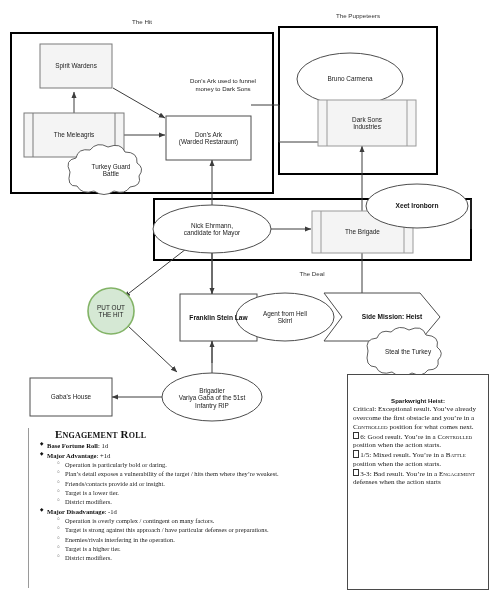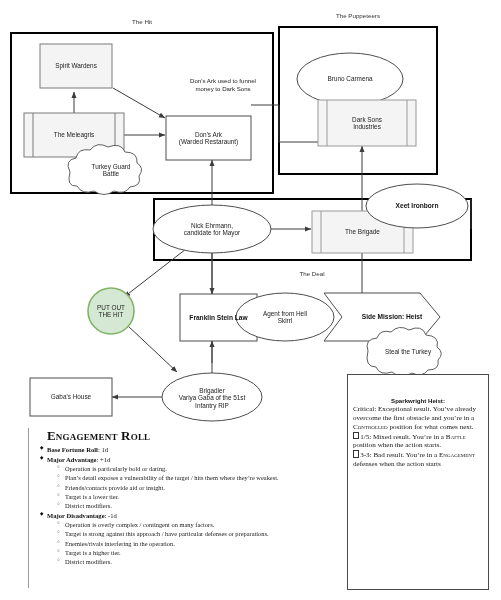--- a/index.html
+++ b/index.html
@@ -10,22 +10,22 @@
   .node-label{position:absolute;display:flex;align-items:center;justify-content:center;
               text-align:center;line-height:1.12;pointer-events:none;}
   .nl{font-size:6.4px;color:#222;}
   .nl-b{font-size:6.6px;font-weight:bold;color:#111;}
   .grp-label{position:absolute;font-size:6.2px;color:#333;text-align:center;width:140px;}
   .edge-label{position:absolute;font-size:6.1px;color:#222;text-align:center;line-height:1.25;}
 
   
   #engagement{position:absolute;left:28px;top:428px;width:312px;height:160px;
               border-left:1.6px solid #9a9a9a;padding-left:6px;box-sizing:border-box;}
-  #eng-title{font-family:"Liberation Serif", serif;font-weight:bold;font-size:13px;
-             letter-spacing:.2px;font-variant:small-caps;color:#111;margin:0 0 1px 12px;}
+  #eng-title{font-family:"Liberation Serif", serif;font-weight:bold;font-size:11px;
+             letter-spacing:.2px;font-variant:small-caps;color:#111;margin:0 0 1px 20px;}
   .lvl1{margin:0 0 0 12px;font-family:"Liberation Serif", serif;font-size:6.6px;
         font-weight:bold;color:#111;line-height:1.45;position:relative;}
   .lvl1::before{content:"\25C6";position:absolute;left:-7px;top:0px;font-size:4.4px;color:#111;}
   .lvl1 .val{font-weight:normal;}
   .lvl2{margin:0 0 0 30px;font-family:"Liberation Serif", serif;font-size:6.4px;
         color:#1b1b1b;line-height:1.45;position:relative;}
   .lvl2::before{content:"\25CB";position:absolute;left:-8px;top:0px;font-size:4.6px;color:#333;}
 
   
   #heistbox{position:absolute;left:347px;top:374px;width:142px;height:216px;
@@ -181,18 +181,19 @@
     <div class="lvl2">Target is strong against this approach / have particular defenses or preparations.</div>
     <div class="lvl2">Enemies/rivals interfering in the operation.</div>
     <div class="lvl2">Target is a higher tier.</div>
     <div class="lvl2">District modifiers.</div>
   </div>
 
   <div id="heistbox">
     <div class="hb-title">Sparkwright Heist:</div>
     <div class="hb-body">
       <p><span>Critical: Exceptional result. You’ve already overcome the first obstacle and you’re in a </span><span class="sc">Controlled</span><span> position for what comes next.</span></p>
+      <p><span class="tofu"></span><span>6: Good result. You’re in a </span><span class="sc">Controlled</span><span> position when the action starts.</span></p>
       <p><span class="tofu"></span><span>1/5: Mixed result. You’re in a </span><span class="sc">Battle</span><span> position when the action starts.</span></p>
       <p><span class="tofu"></span><span>3-3: Bad result. You’re in a </span><span class="sc">Engagement</span><span> defenses when the action starts</span></p>
     </div>
   </div>
 
 </div>
 
 </body></html>

